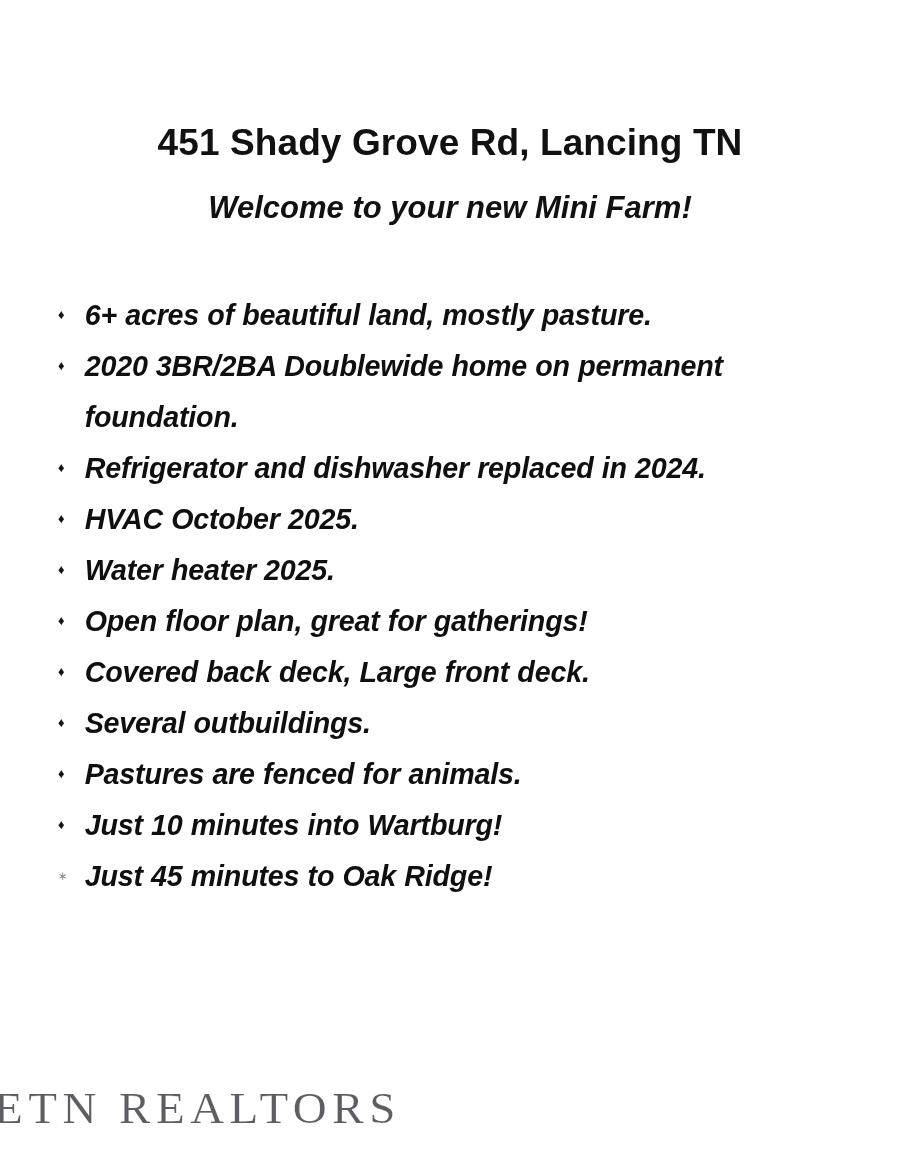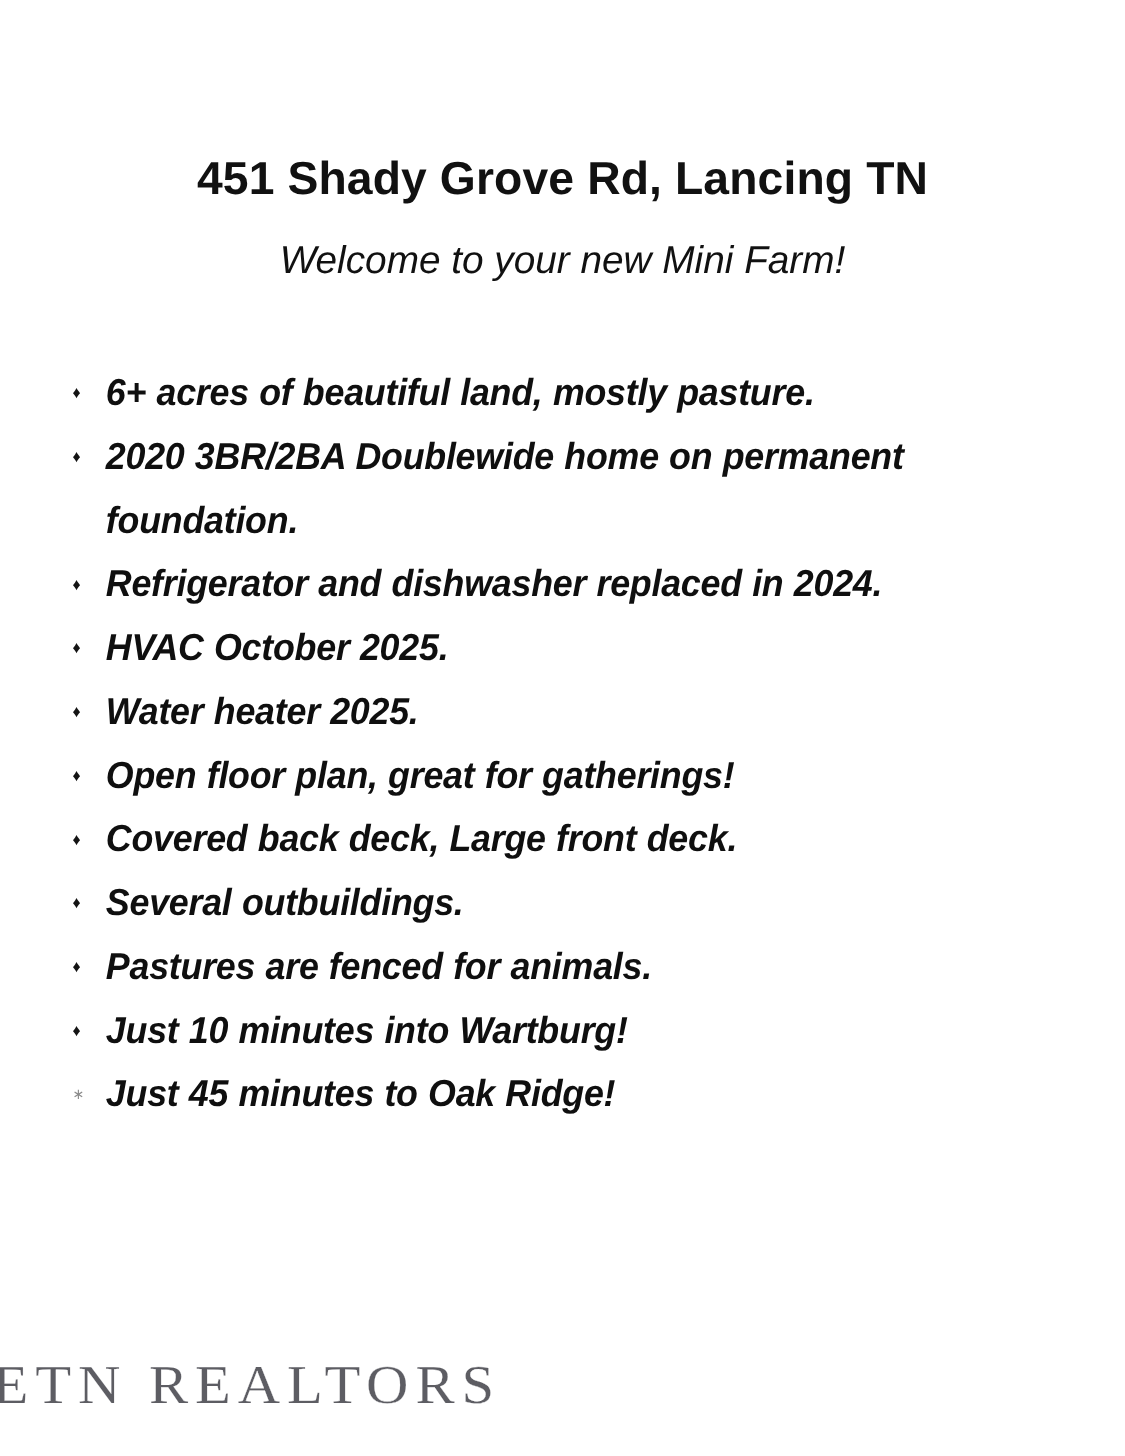--- a/index.html
+++ b/index.html
@@ -40,21 +40,21 @@
     letter-spacing: 0.1px;
     line-height: 46px;
     color: #111111;
     margin: 0;
     white-space: nowrap;
   }
 
   .doc-subtitle {
     font-family: "Liberation Sans", sans-serif;
     font-size: 31px;
-    font-weight: normal;
+    font-weight: bold;
     font-style: italic;
     line-height: 40px;
     color: #111111;
     margin: 0;
     margin-top: 22px;
     white-space: nowrap;
   }
 
   
   .feature-list {

